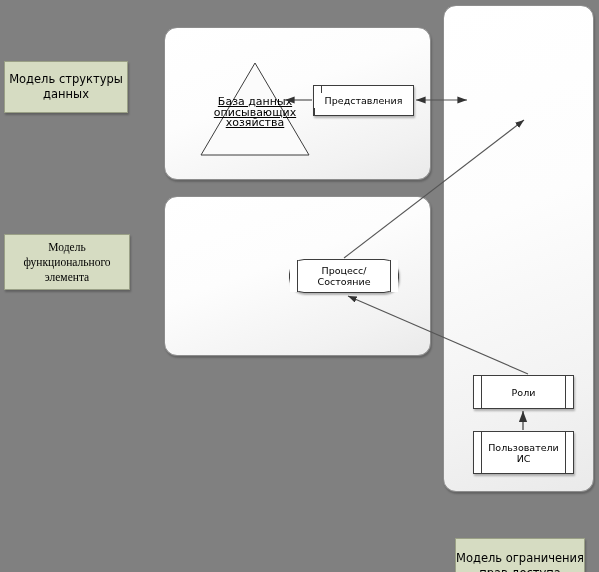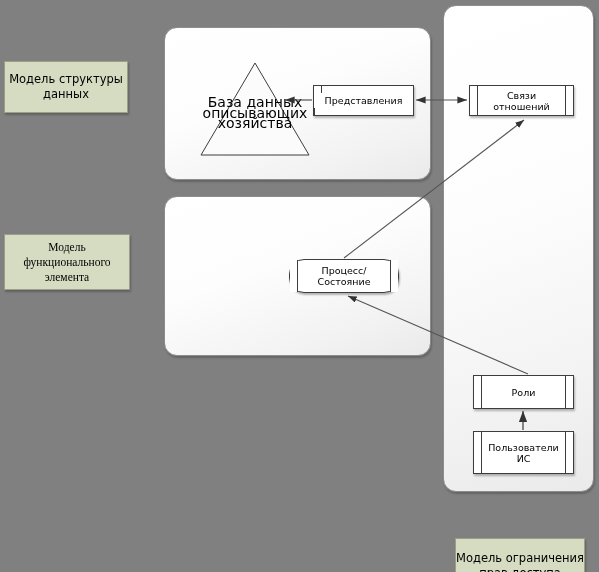--- a/index.html
+++ b/index.html
@@ -97,24 +97,25 @@
     width: 112px;
     height: 96px;
   }
   #tri-database svg { position: absolute; left: 0; top: 0; }
   #tri-database .tri-label {
     position: absolute;
     left: 0;
     top: 36px;
     width: 112px;
     text-align: center;
-    font-size: 14px;
+    font-size: 11px;
     line-height: 10.5px;
     color: #000;
     white-space: pre-line;
+    text-decoration: underline;
   }
 
   
   #connectors {
     position: absolute;
     left: 0; top: 0;
     width: 599px;
     height: 572px;
     pointer-events: none;
   }
@@ -136,25 +137,20 @@
 описывающих
 хозяйства</div>
   </div>
 
   <div class="component" id="cmp-views">
     <span class="bar left"></span>
     <span class="body">Представления</span>
     <span class="bar right"></span>
   </div>
 
-  <div class="component" id="cmp-relations">
-    <span class="bar left"></span>
-    <span class="body">Связи отношений</span>
-    <span class="bar right"></span>
-  </div>
 
   <div class="component" id="cmp-process">
     <span class="bar left"></span>
     <span class="body">Процесс/
 Состояние</span>
     <span class="bar right"></span>
   </div>
 
   <div class="component" id="cmp-roles">
     <span class="bar left"></span>

